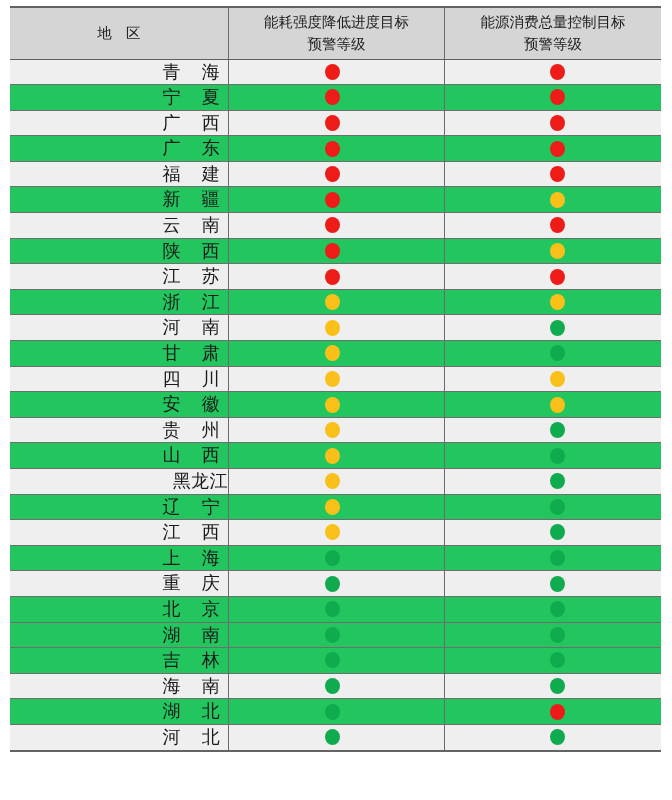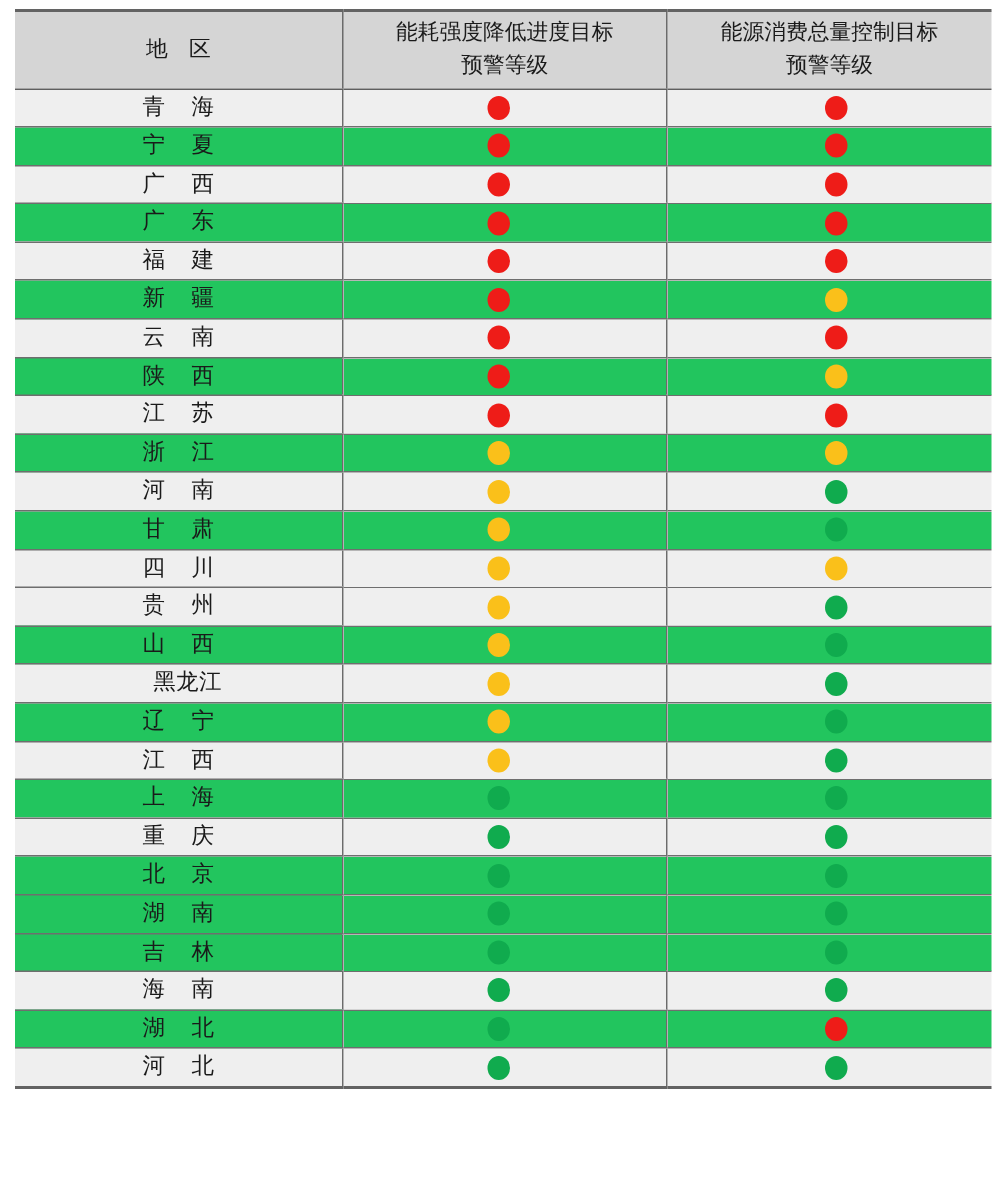--- a/index.html
+++ b/index.html
@@ -74,22 +74,22 @@
   }
   #warning-table tbody td.divider-left {
     border-left: 1.6px solid #6b6b6b;
   }
   #warning-table tbody tr:last-child td {
     border-bottom: 2px solid #636363;
   }
 
   .region-name {
     display: block;
-    text-align: center;
-    font-size: 15px;
+    text-align: right;
+    font-size: 18px;
     color: #1a1a1a;
     letter-spacing: 0.45em;
     text-indent: 0.45em;
     line-height: 24.6px;
     white-space: nowrap;
   }
   .region-name.tight {
     letter-spacing: 0.02em;
     text-indent: 0.02em;
     margin-left: 12px;
@@ -280,20 +280,31 @@
           <td>
             <span class="region-name">四  川</span>
           </td>
           <td class="dot-cell divider-left col-1">
             <span class="dot dot-yellow"></span>
           </td>
           <td class="dot-cell divider-left col-2">
             <span class="dot dot-yellow"></span>
           </td>
         </tr>
+        <tr class="even">
+          <td>
+            <span class="region-name">安  徽</span>
+          </td>
+          <td class="dot-cell divider-left col-1">
+            <span class="dot dot-yellow"></span>
+          </td>
+          <td class="dot-cell divider-left col-2">
+            <span class="dot dot-yellow"></span>
+          </td>
+        </tr>
         <tr class="odd">
           <td>
             <span class="region-name">贵  州</span>
           </td>
           <td class="dot-cell divider-left col-1">
             <span class="dot dot-yellow"></span>
           </td>
           <td class="dot-cell divider-left col-2">
             <span class="dot dot-green"></span>
           </td>

